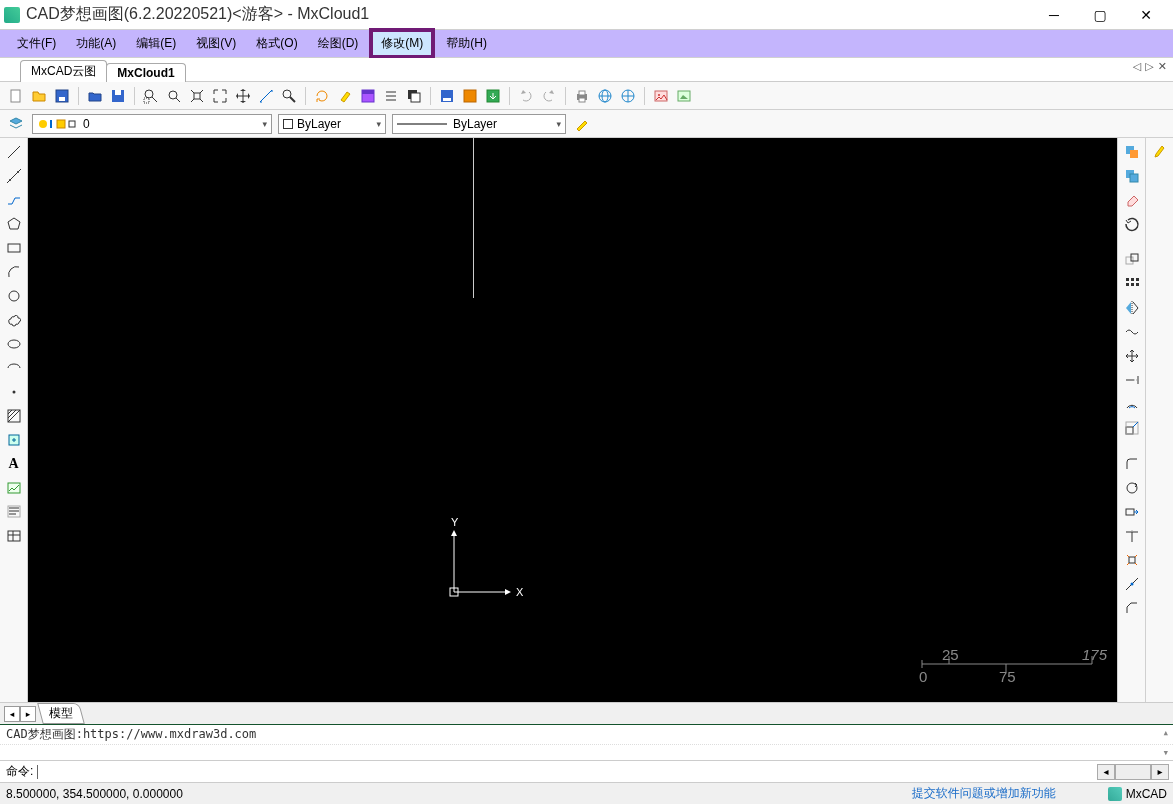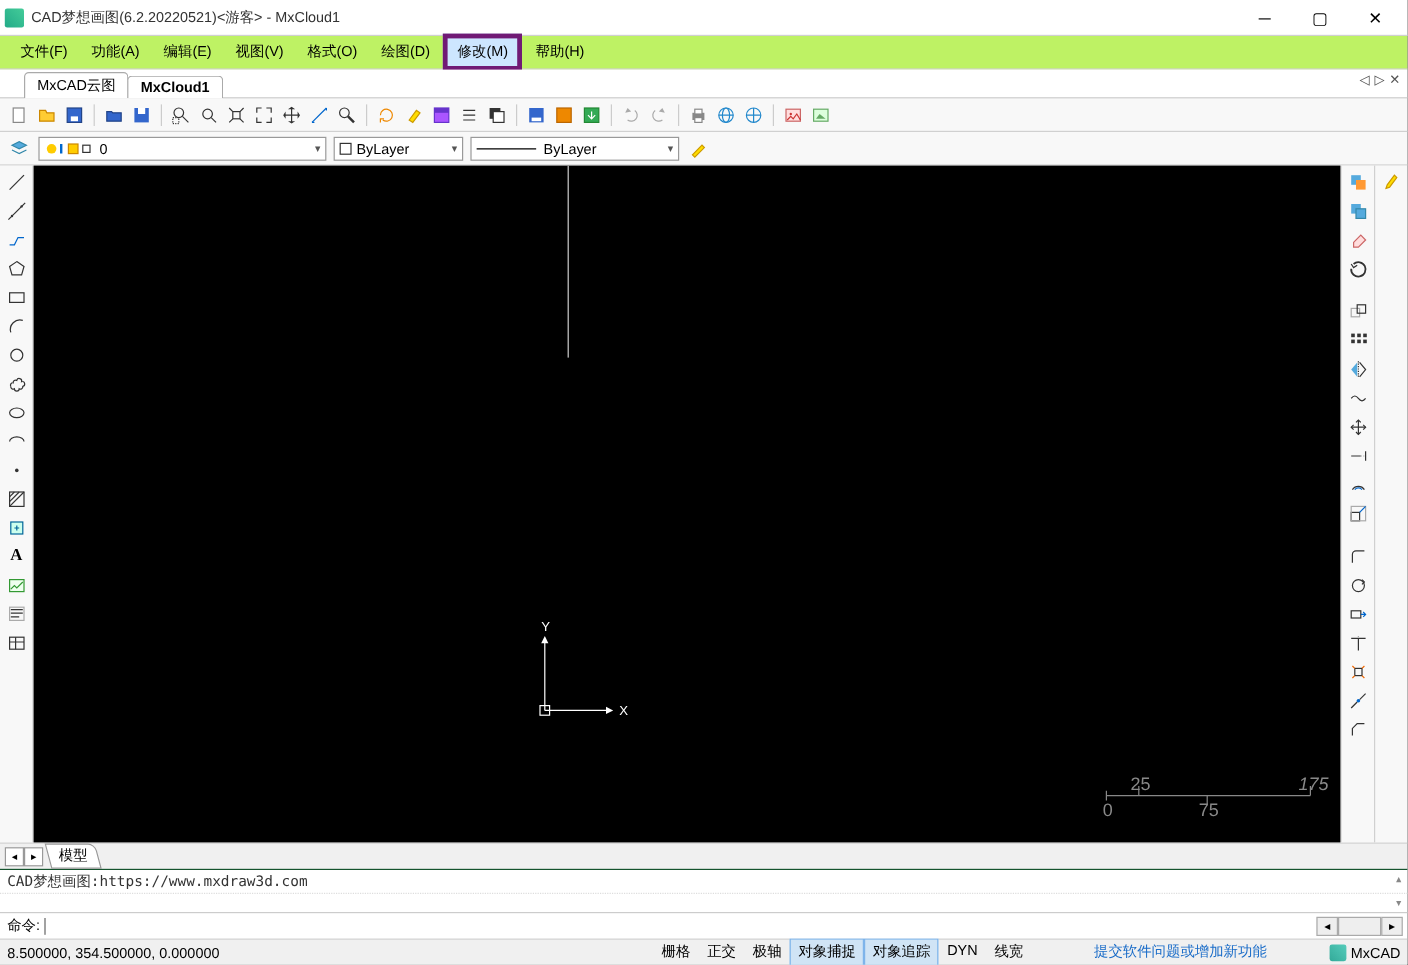--- a/index.html
+++ b/index.html
@@ -1,22 +1,22 @@
 <!DOCTYPE html>
 <html><head>
 <meta charset="utf-8">
 <style>
 * { margin: 0; padding: 0; box-sizing: border-box; }
 body { font-family: "Microsoft YaHei", Tahoma, sans-serif; font-size: 12px; background: #f0f0f0; overflow: hidden; }
 .titlebar { height: 30px; background: #fff; border-bottom: 1px solid #d0d0d0; display: flex; align-items: center; padding: 0 4px; }
 .titlebar-icon { width: 16px; height: 16px; margin-right: 6px; background: linear-gradient(45deg,#2a8,#4c9); border-radius: 2px; }
-.titlebar-text { flex: 1; font-size: 12px; color: #333; }
+.titlebar-text { flex: 1; font-size: 16px; color: #333; }
 .winbtn-group { display: flex; }
 .winbtn { width: 46px; height: 30px; display: flex; align-items: center; justify-content: center; cursor: default; font-size: 14px; font-family: Arial; }
-.menubar { height: 28px; background: #bef264; border-bottom: 1px solid #d0d0d0; display: flex; align-items: center; padding: 0 8px; gap: 2px;}
+.menubar { height: 28px; background: #c4b5fd; border-bottom: 1px solid #d0d0d0; display: flex; align-items: center; padding: 0 8px; gap: 2px;}
 .menu-item { padding: 3px 8px; font-size: 12px; cursor: default; border: 1px solid transparent; }
 .menu-item.active { background: #cde6ff; border:4px solid #701a75; }
 .doc-tabs-row { height: 24px; background: #fff; display: flex; align-items: flex-end; padding-left: 20px; border-bottom:1px solid #ccc; position:relative;}
 .doc-tab { padding: 2px 10px; font-size: 12px; border: 1px solid #aaa; border-bottom: none; background: #fff; border-radius: 4px 4px 0 0; margin-right: -1px; cursor: default; position:relative; top:1px;}
 .doc-tab.active { font-weight: bold; background: #fff; z-index:2;}
 .doc-tabs-right { position:absolute; right:6px; top:2px; display:flex; gap:4px; font-size:11px; color:#555;}
 .doc-tabs-right span{cursor:default;}
 .toolbar-main { height: 28px; background: #f8f8f8; border-bottom: 1px solid #d0d0d0; display: flex; align-items: center; padding: 0 6px; gap: 3px; }
 .tb-btn { width: 20px; height: 20px; display: flex; align-items: center; justify-content: center; cursor: default; border: 1px solid transparent; }
 .tb-sep { width: 1px; height: 18px; background: #ccc; margin: 0 3px; }
@@ -600,27 +600,18 @@
   <div class="hscroll">
     <span>◂</span>
     <span style="width:36px;"></span>
     <span>▸</span>
   </div>
 </div>
 
 <div class="statusbar">
   <span class="coords">8.500000, 354.500000, 0.000000</span>
   <span class="status-spacer"></span>
-  <div class="status-toggles" id="status-toggles">
-      <div class="status-toggle">栅格</div>
-      <div class="status-toggle">正交</div>
-      <div class="status-toggle">极轴</div>
-      <div class="status-toggle on">对象捕捉</div>
-      <div class="status-toggle on">对象追踪</div>
-      <div class="status-toggle">DYN</div>
-      <div class="status-toggle">线宽</div>
-    </div>
   <span class="status-link">提交软件问题或增加新功能</span>
   <div class="brand">
     <div class="brand-icon"></div>
     <span>MxCAD</span>
   </div>
 </div>
 
 </body></html>

